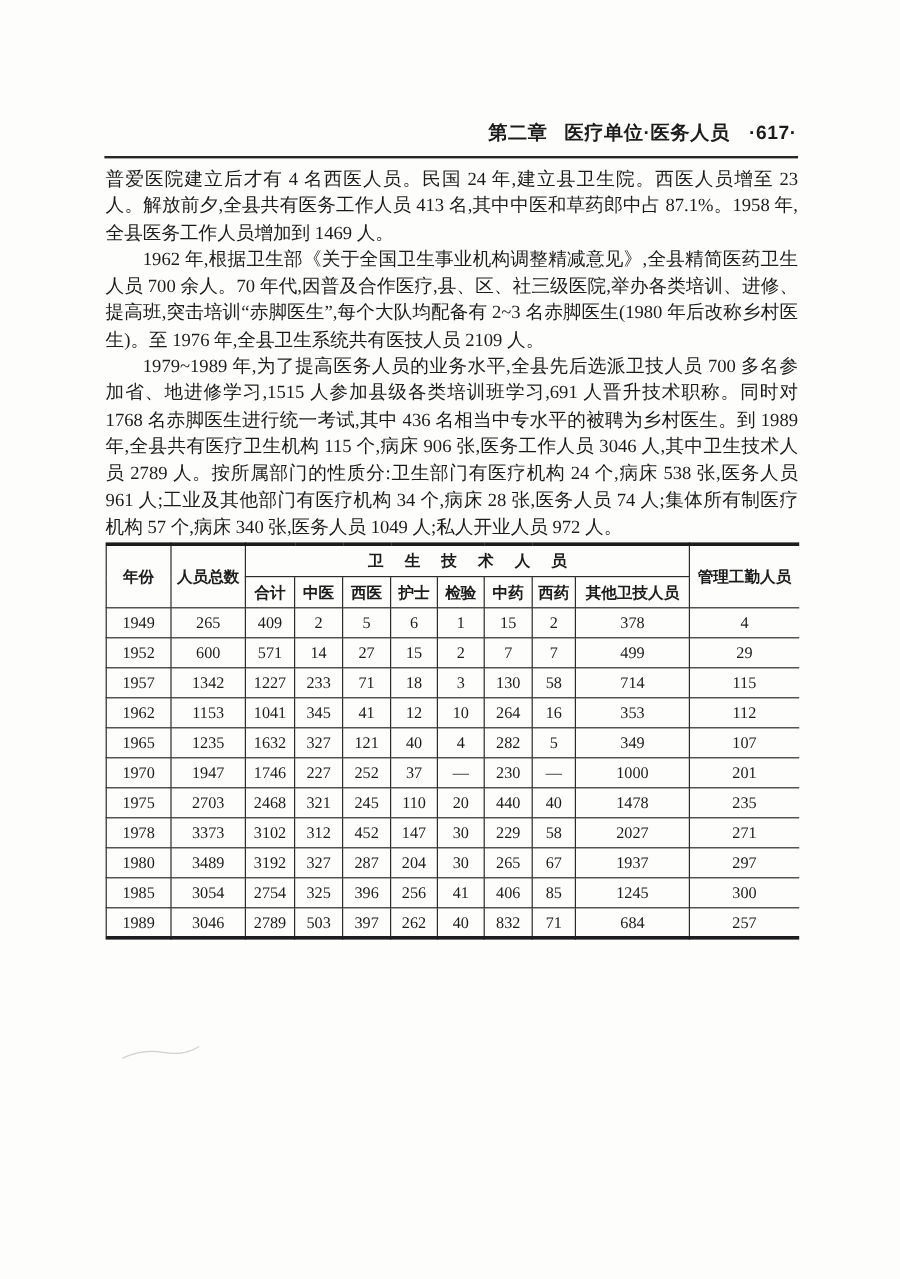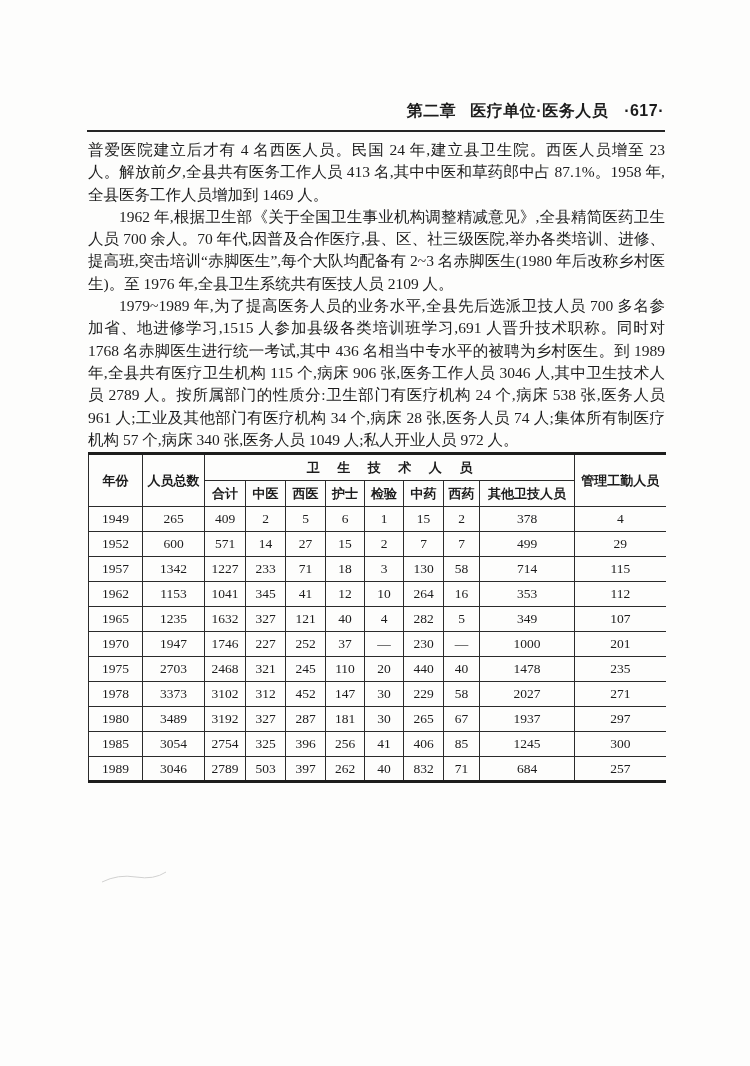--- a/index.html
+++ b/index.html
@@ -274,21 +274,21 @@
             <td>58</td>
             <td>2027</td>
             <td>271</td>
           </tr>
           <tr>
             <td>1980</td>
             <td>3489</td>
             <td>3192</td>
             <td>327</td>
             <td>287</td>
-            <td>181</td>
+            <td>204</td>
             <td>30</td>
             <td>265</td>
             <td>67</td>
             <td>1937</td>
             <td>297</td>
           </tr>
           <tr>
             <td>1985</td>
             <td>3054</td>
             <td>2754</td>

